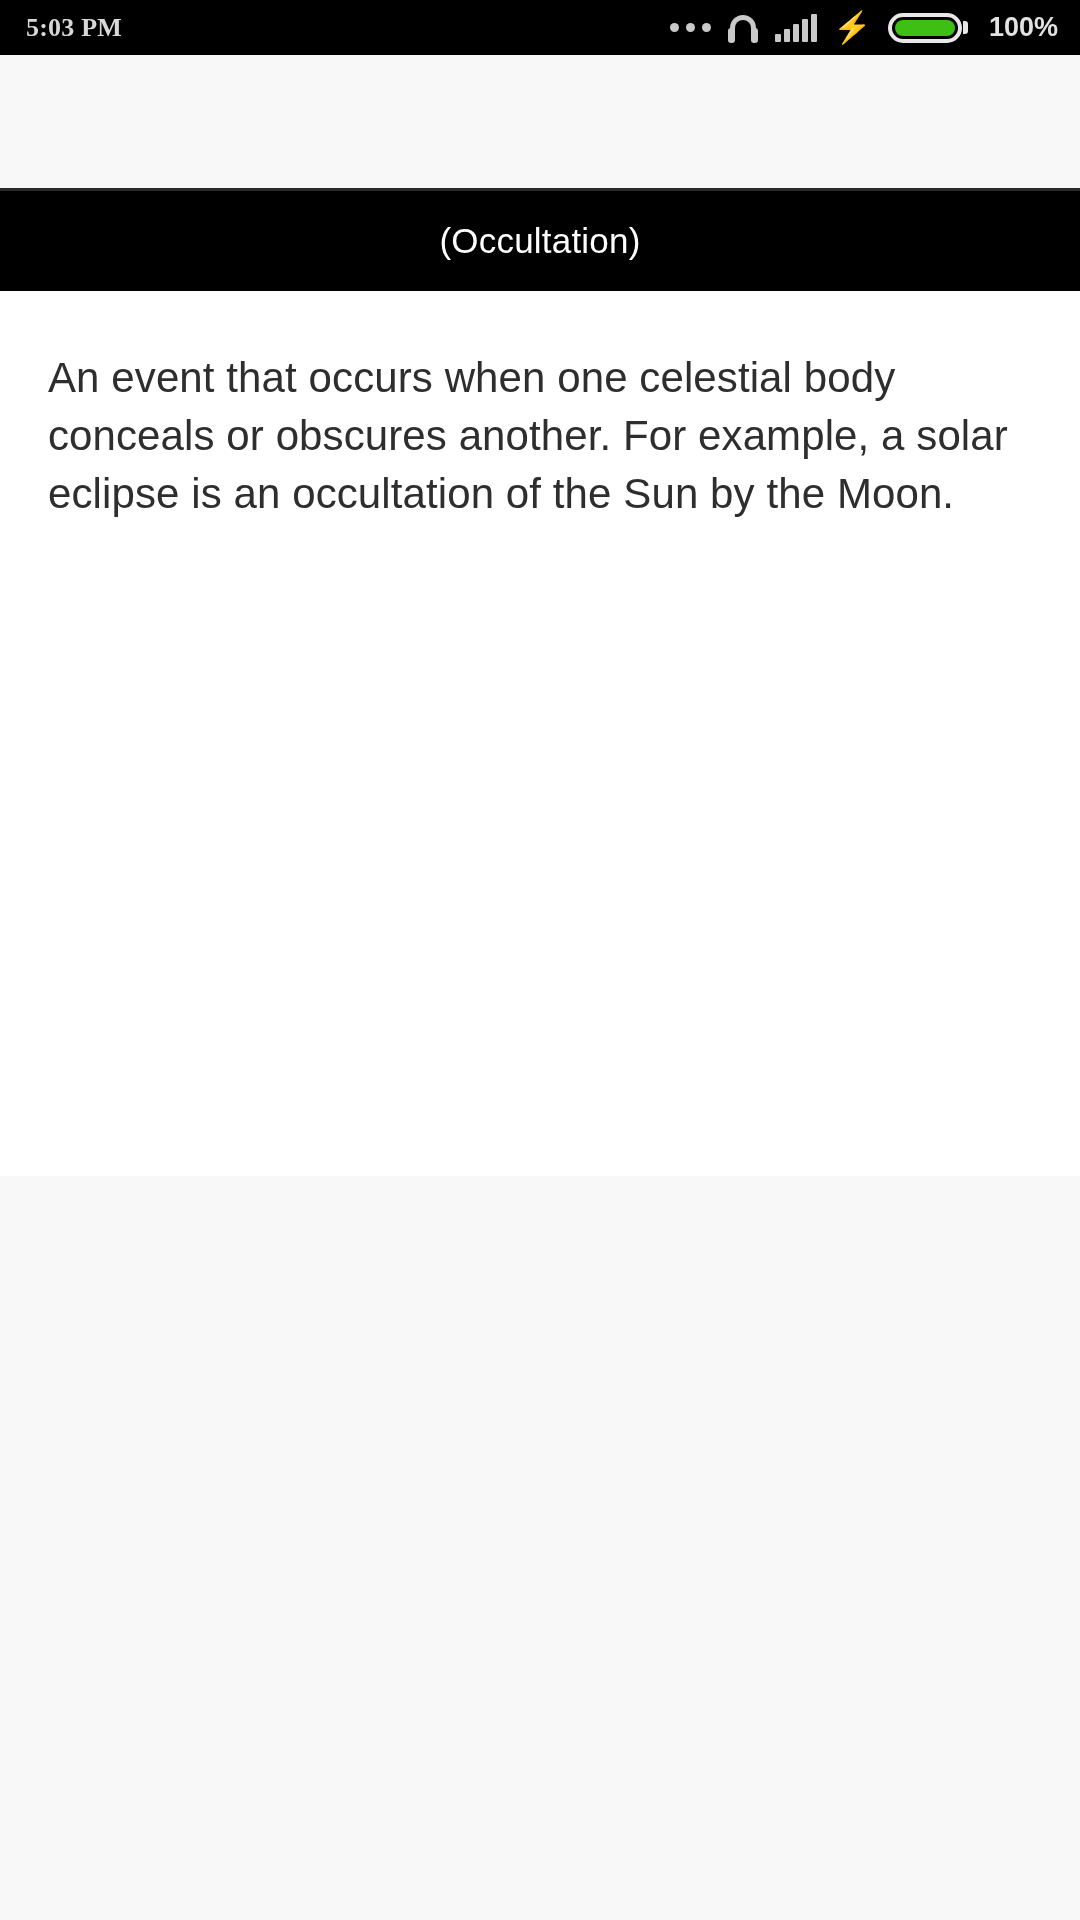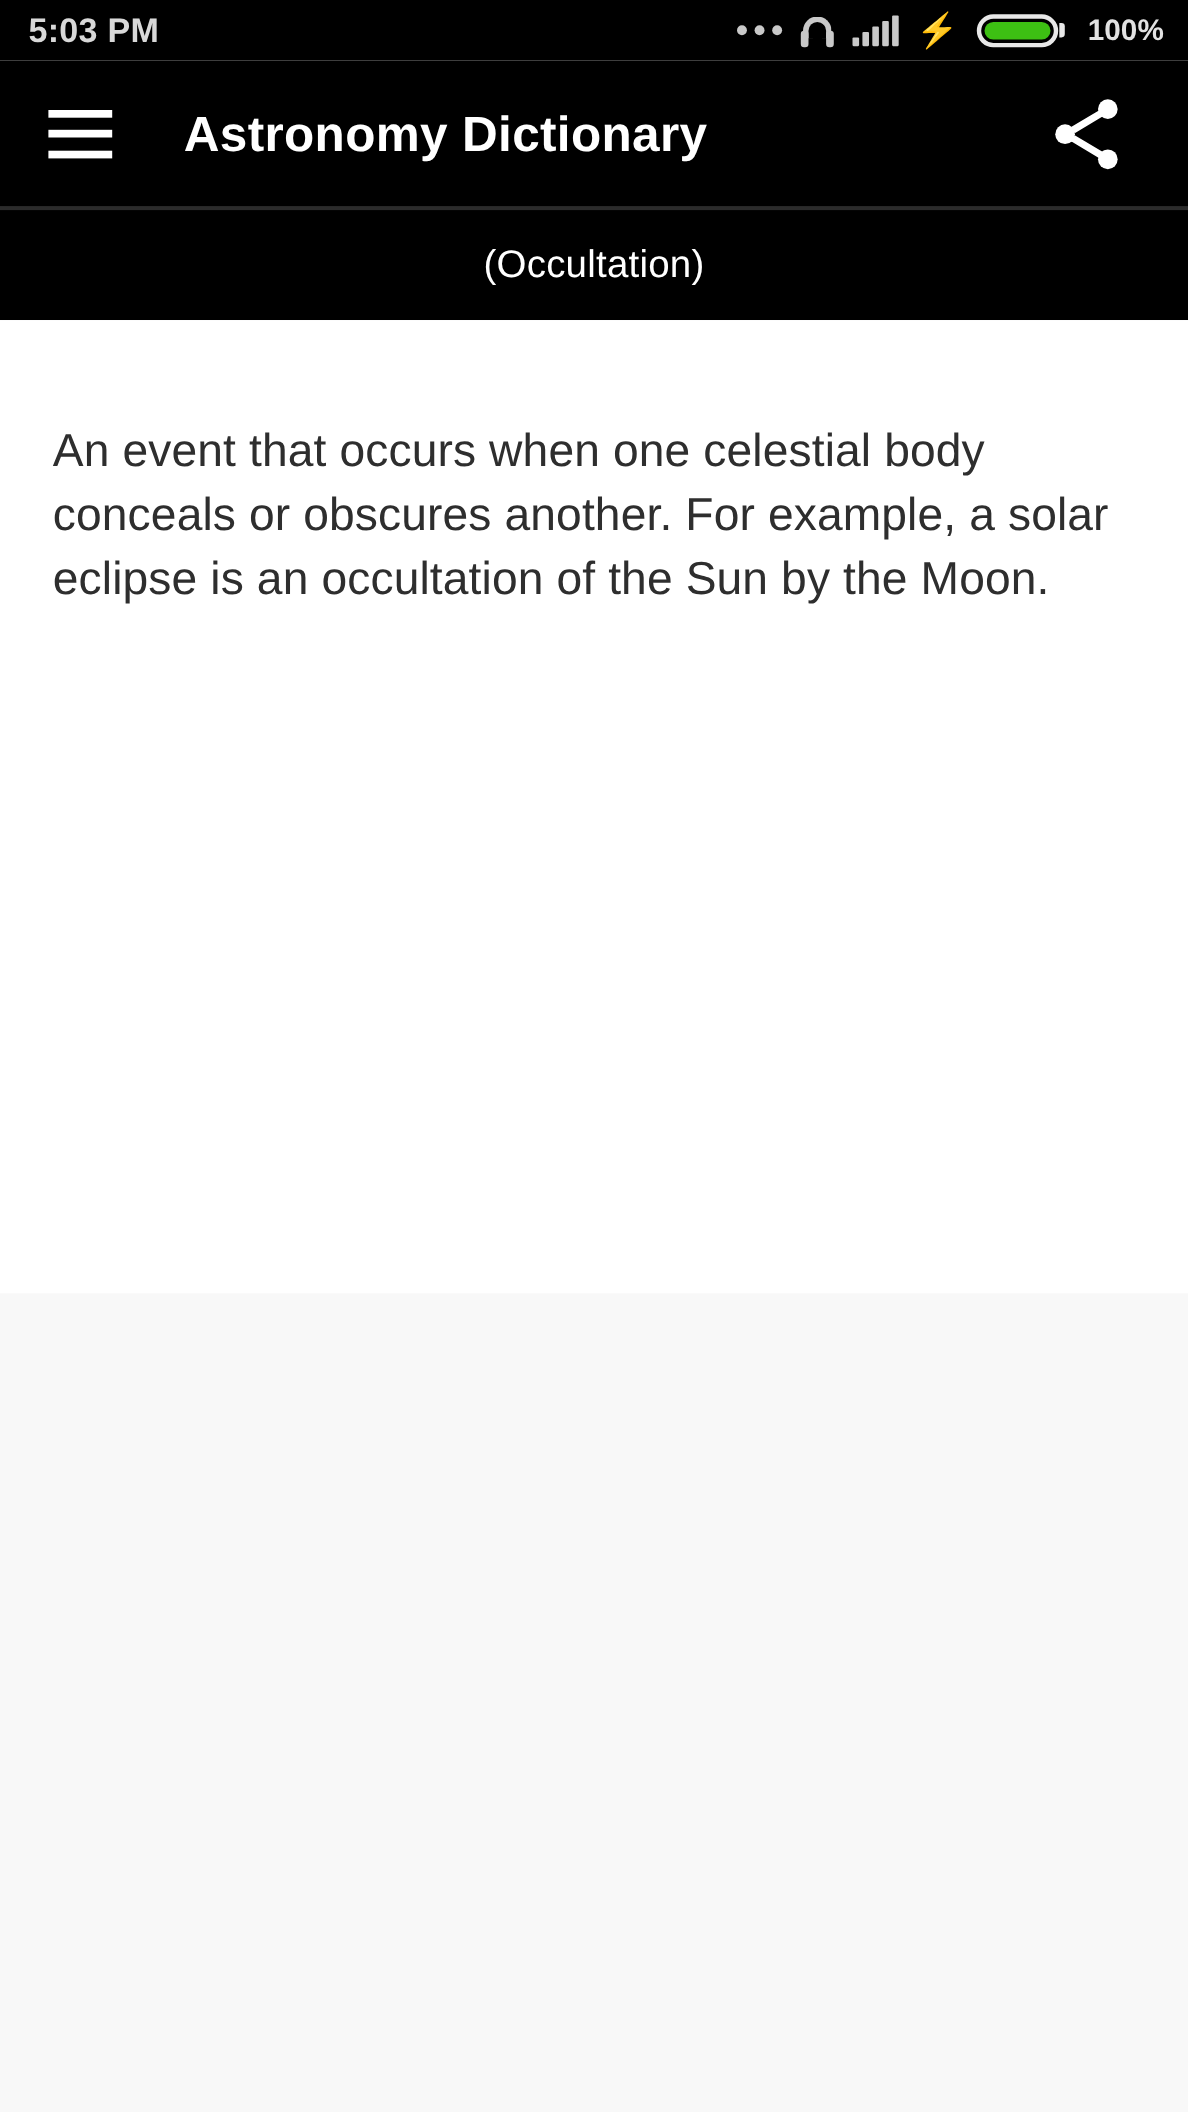--- a/index.html
+++ b/index.html
@@ -12,22 +12,22 @@
   .screen { position:relative; width:1080px; height:1920px; background:#f8f8f8; }
 
   
   .statusbar {
     position:absolute; top:0; left:0; width:1080px; height:55px;
     background:#000000;
     display:flex; align-items:center; justify-content:space-between;
     padding:0 22px 0 26px;
   }
   .status-time {
-    color:#d8d8d8; font-size:31px; font-weight:700;
-    letter-spacing:0.2px; line-height:1;
+    color:#d8d8d8; font-size:26px; font-weight:700;
+    letter-spacing:0.2px; line-height:1;font-family:Liberation Serif, serif;
   }
   .status-right { display:flex; align-items:center; gap:15px; }
 
   .icon-dots { display:flex; align-items:center; gap:7px; }
   .icon-dots i { width:9px; height:9px; border-radius:50%; background:#c9c9c9; display:block; }
 
   .icon-headphones { width:34px; height:30px; position:relative; }
   .icon-headphones .band {
     position:absolute; left:4px; top:2px; width:26px; height:20px;
     border:5px solid #c9c9c9; border-bottom:none;
@@ -89,21 +89,21 @@
     display:flex; align-items:center; justify-content:center;
   }
   .subtitle-text {
     color:#ffffff; font-size:35px; font-weight:400; letter-spacing:0.2px;
   }
 
   
   .content {
     position:absolute; top:291px; left:0; width:1080px; height:885px;
     background:#ffffff;
-    padding:90px 48px 0 48px;
+    padding:58px 48px 0 48px;
   }
   .definition {
     color:#2e2e2e; font-size:42px; line-height:58px; font-weight:400;
     letter-spacing:0.1px;
   }
 
   .lower-pane {
     position:absolute; top:1176px; left:0; width:1080px; height:744px;
     background:#f8f8f8;
   }
@@ -137,36 +137,20 @@
       <span class="battery">
         <span class="battery-body">
           <span class="battery-fill" id="batfill" style="width: 100%; background: rgb(61, 192, 19);"></span>
         </span>
         <span class="battery-cap"></span>
       </span>
       <span class="battery-pct">100%</span>
     </div>
   </div>
 
-  <div class="appbar">
-    <div class="hamburger">
-      <i></i>
-        <i></i>
-        <i></i>
-    </div>
-    <div class="appbar-title">Astronomy Dictionary</div>
-    <div class="share-btn">
-      <svg width="74" height="78" viewBox="0 0 24 24">
-        <circle cx="18.2" cy="4.6" r="2.9" fill="#ffffff"></circle>
-        <circle cx="5.6" cy="12" r="2.9" fill="#ffffff"></circle>
-        <circle cx="18.2" cy="19.4" r="2.9" fill="#ffffff"></circle>
-        <path d="M7.9 10.8 L16.1 5.9 M7.9 13.2 L16.1 18.1" stroke="#ffffff" stroke-width="2.1" fill="none"></path>
-      </svg>
-    </div>
-  </div>
 
   <div class="subtitlebar">
     <div class="subtitle-text">(Occultation)</div>
   </div>
 
   <div class="content">
     <div class="definition">An event that occurs when one celestial body conceals or obscures another. For example, a solar eclipse is an occultation of the Sun by the Moon.</div>
   </div>
 
   <div class="lower-pane"></div>

